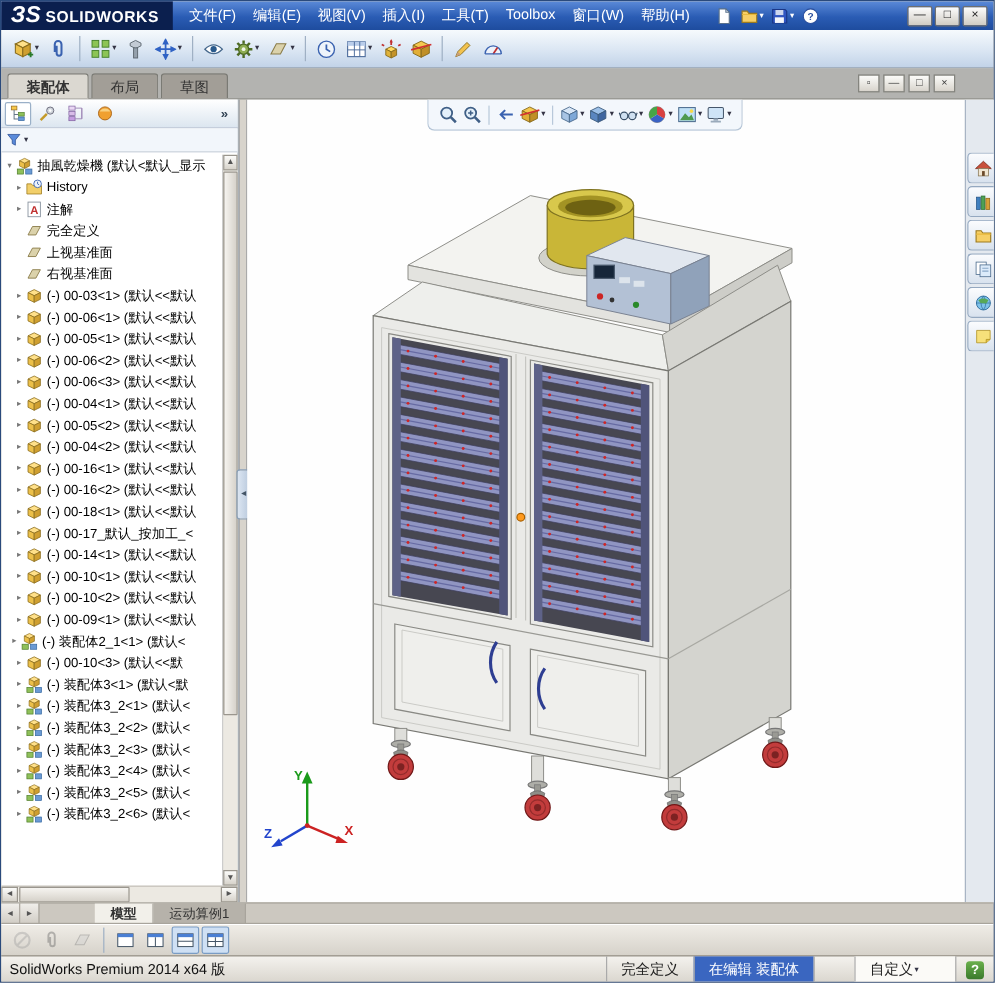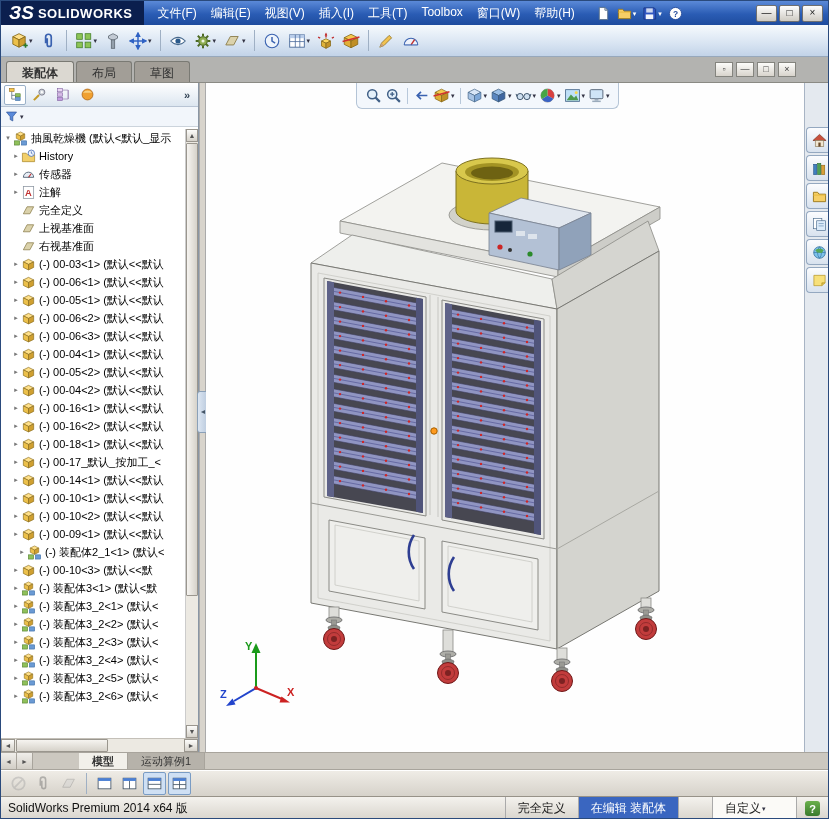--- a/index.html
+++ b/index.html
@@ -406,31 +406,20 @@
                 <circle cx="11" cy="4.5" r="3.4" fill="#eef4fb" stroke="#3a62b0" stroke-width="0.8"></circle>
                 <path d="M11 2.6v1.9l1.4 0.9" fill="none" stroke="#3a62b0" stroke-width="0.8"></path>
               </svg>
             </span>
             <span class="tlabel">History</span>
           </div>
           <div class="tree-row" style="padding-left: 10px;">
             <span class="expander">▸</span>
             <span class="ticon">
               <svg viewBox="0 0 16 16">
-                <path d="M2.5 11a5.5 5.5 0 0 1 11 0" fill="#e8eef6" stroke="#45566a" stroke-width="0.9"></path>
-                <line x1="8" y1="11" x2="10.8" y2="7.2" stroke="#c03030" stroke-width="1.2"></line>
-                <line x1="2.5" y1="11" x2="13.5" y2="11" stroke="#45566a" stroke-width="0.9"></line>
-              </svg>
-            </span>
-            <span class="tlabel">传感器</span>
-          </div>
-          <div class="tree-row" style="padding-left: 10px;">
-            <span class="expander">▸</span>
-            <span class="ticon">
-              <svg viewBox="0 0 16 16">
                 <rect x="2.5" y="1.5" width="11" height="13" fill="#fff" stroke="#8a94a0" stroke-width="0.8"></rect>
                 <text x="8" y="12" font-size="10" font-weight="bold" text-anchor="middle" fill="#c03030">A</text>
               </svg>
             </span>
             <span class="tlabel">注解</span>
           </div>
           <div class="tree-row" style="padding-left: 10px;">
             <span class="expander"></span>
             <span class="ticon">
               <svg viewBox="0 0 16 16">
@@ -626,21 +615,21 @@
             <span class="expander">▸</span>
             <span class="ticon">
               <svg viewBox="0 0 16 16">
                 <polygon points="8,2.5 13.5,5.2 8,7.9 2.5,5.2" fill="#ffe089" stroke="#8a6d1d" stroke-width="0.7"></polygon>
                 <polygon points="2.5,5.2 8,7.9 8,13.8 2.5,11.1" fill="#ecc04a" stroke="#8a6d1d" stroke-width="0.7"></polygon>
                 <polygon points="13.5,5.2 8,7.9 8,13.8 13.5,11.1" fill="#cf9f30" stroke="#8a6d1d" stroke-width="0.7"></polygon>
               </svg>
             </span>
             <span class="tlabel">(-) 00-09&lt;1&gt; (默认&lt;&lt;默认</span>
           </div>
-          <div class="tree-row" style="padding-left: 16px;">
+          <div class="tree-row" style="padding-left: 6px;">
             <span class="expander">▸</span>
             <span class="ticon">
               <svg viewBox="0 0 16 16">
                 <polygon points="8,1 12.5,3.2 8,5.4 3.5,3.2" fill="#ffe089" stroke="#8a6d1d" stroke-width="0.6"></polygon>
                 <polygon points="3.5,3.2 8,5.4 8,10 3.5,7.8" fill="#ecc04a" stroke="#8a6d1d" stroke-width="0.6"></polygon>
                 <polygon points="12.5,3.2 8,5.4 8,10 12.5,7.8" fill="#cf9f30" stroke="#8a6d1d" stroke-width="0.6"></polygon>
                 <rect x="1.5" y="10.5" width="5.5" height="4.5" fill="#8fc05a" stroke="#4a7a26" stroke-width="0.6"></rect>
                 <rect x="9" y="10.5" width="5.5" height="4.5" fill="#6a9ad4" stroke="#33669f" stroke-width="0.6"></rect>
               </svg>
             </span>

